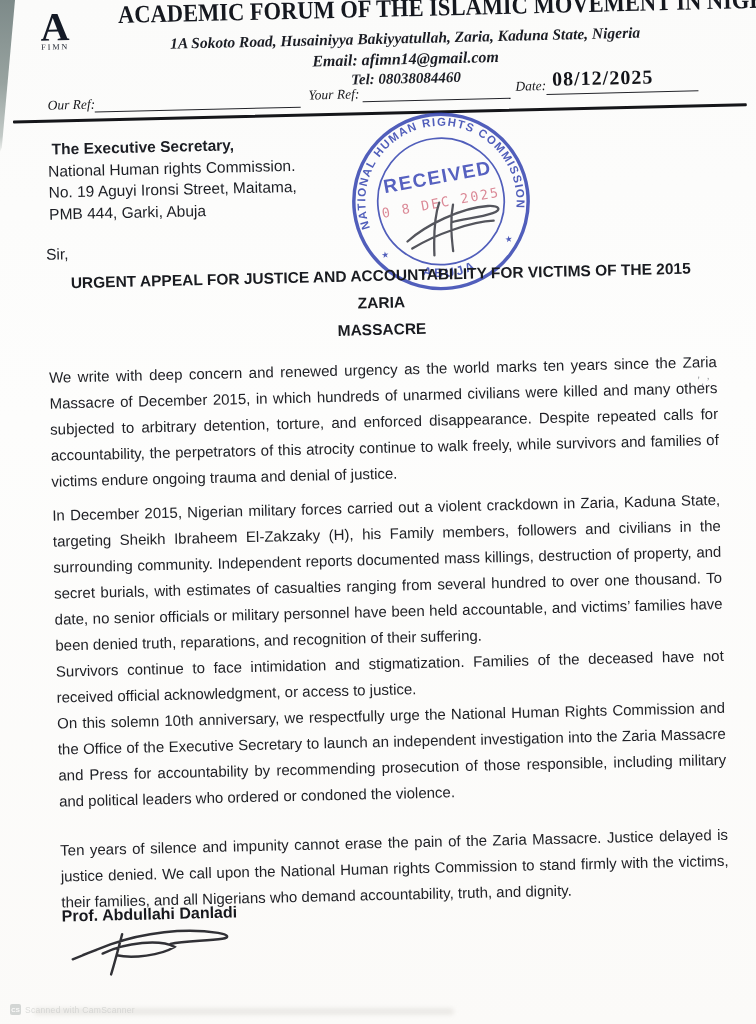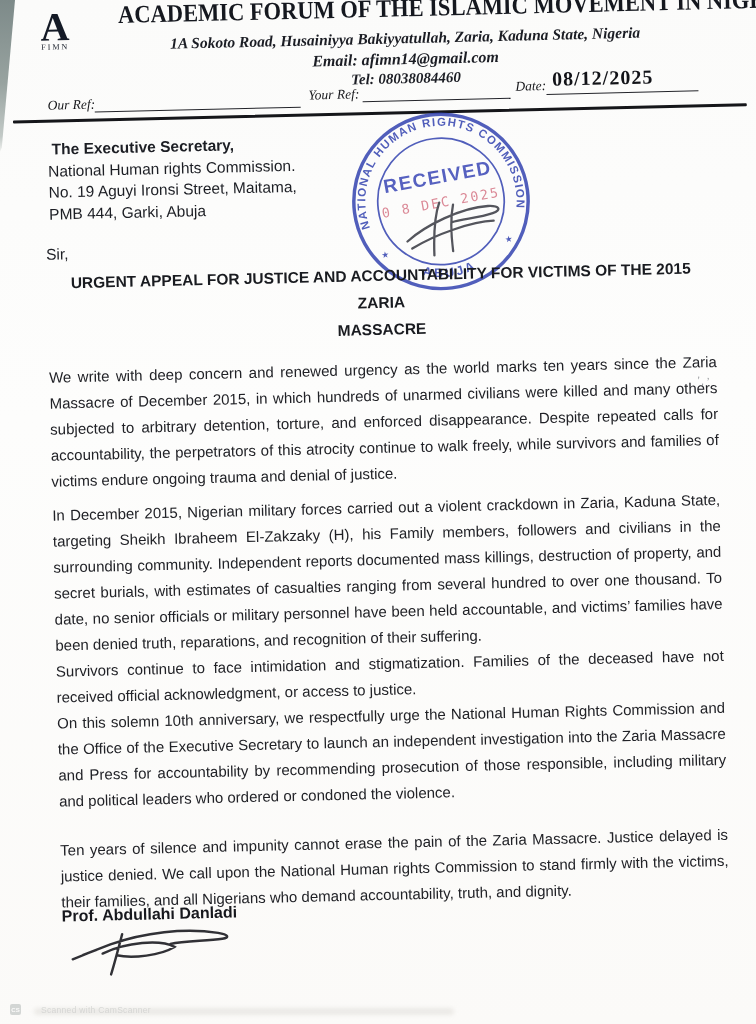--- a/index.html
+++ b/index.html
@@ -52,21 +52,21 @@
   .body-col p{margin:0;font-size:15px;line-height:26px;text-align:justify;color:#212227;}
   .p1{margin-top:14px !important;margin-bottom:8px !important;}
   .p4{margin-bottom:23px !important;}
 
   .sign-name{position:absolute;left:52px;top:900px;font-size:16px;font-weight:bold;color:#17181d;}
   .sign-scribble{position:absolute;left:56px;top:916px;}
 
   
   .stray-marks{position:absolute;left:697px;top:375px;font-size:11px;color:#4a4f55;opacity:.6;transform:rotate(8deg);letter-spacing:2px;}
   .smudge{position:absolute;left:34px;top:1008px;width:420px;height:7px;background:#e3e1dd;opacity:.65;border-radius:4px;filter:blur(2px);}
-  .camscanner{position:absolute;left:10px;top:1004px;display:flex;align-items:center;gap:20px;opacity:.55;}
+  .camscanner{position:absolute;left:10px;top:1004px;display:flex;align-items:center;gap:4px;opacity:.55;}
   .cs-badge{width:11px;height:11px;border-radius:2px;background:#b4b9b8;color:#fff;font-size:6px;font-weight:bold;display:flex;align-items:center;justify-content:center;}
   .cs-text{font-size:8.5px;color:#c2c4c2;letter-spacing:.3px;}
 </style>
 </head>
 <body>
 
 <div class="page">
   <div class="edge-wedge"></div>
 
   <div class="tilt">

